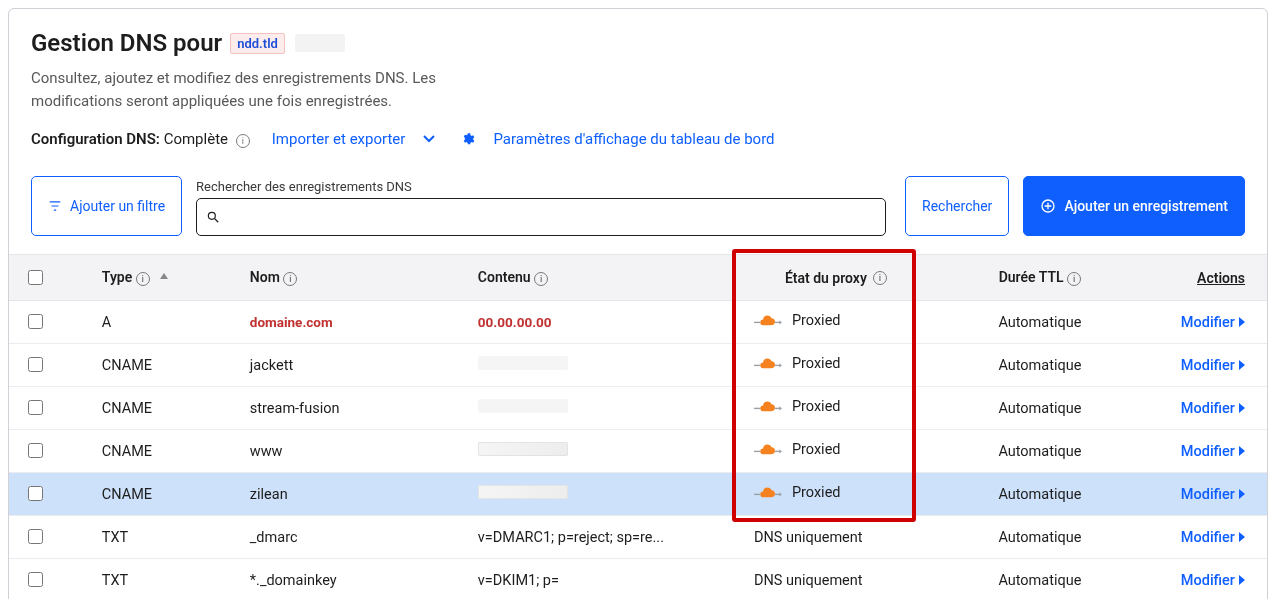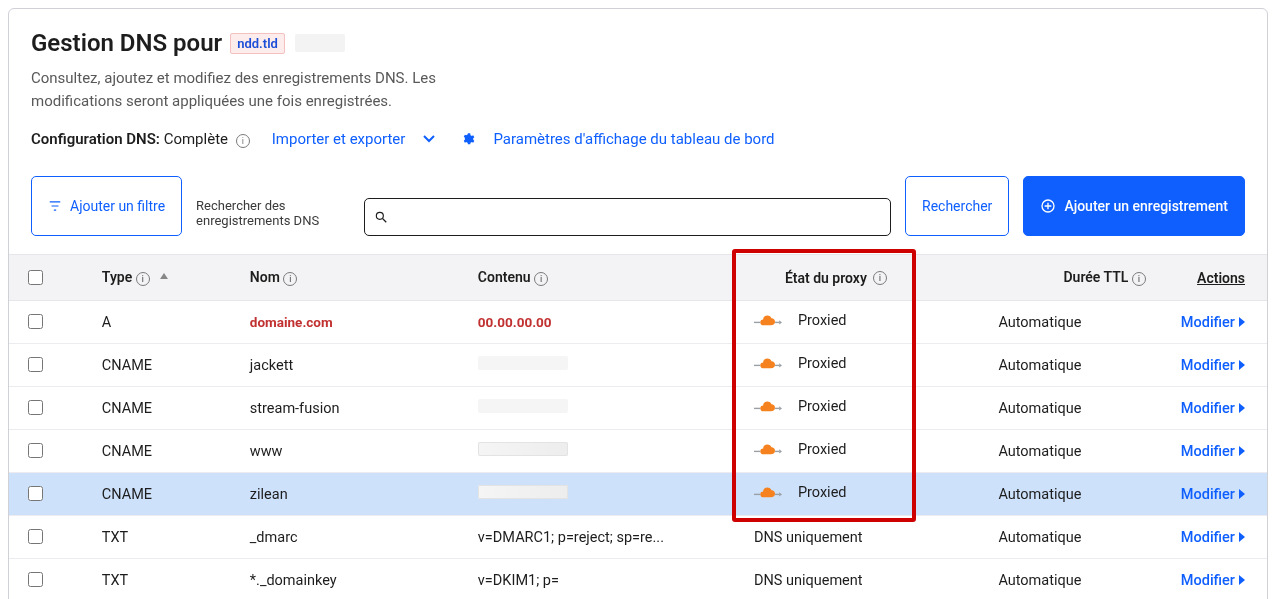--- a/index.html
+++ b/index.html
@@ -34,21 +34,21 @@
   .config-row { display:flex; align-items:center; gap: 22px; font-size: 15px; margin-bottom: 28px;}
   .config-label { font-weight: 600; }
   .config-val { color:#1d1d1d; }
   .link { color: #0f5fff; cursor: pointer; display: inline-flex; align-items: center; gap: 18px;}
   .link.sep { margin-left: 4px;}
   .info-icon { display:inline-flex; width:14px; height:14px; border:1px solid #7a7a7a; border-radius:50%; align-items:center; justify-content:center; font-size:9px; color:#7a7a7a; }
   .controls-row { display:flex; align-items:flex-end; gap: 14px; padding: 0 22px 18px 22px;}
   .btn { display:inline-flex; align-items:center; gap:8px; padding: 21px 16px; border-radius:5px; font-size:14px; cursor:pointer; white-space:nowrap; }
   .btn-outline-blue { border:1px solid #0f5fff; color:#0f5fff; background:#fff;}
   .btn-blue { background:#0f5fff; color:#fff; border:1px solid #0f5fff; font-weight:500;}
-  .search-group { flex:1; display:flex; flex-direction:row; gap:4px;}
+  .search-group { flex:1; display:flex; flex-direction:column; gap:4px;}
   .search-label { font-size:13px; color:#3a3a3a;}
   .search-wrap { position:relative; width:100%; max-width:690px;}
   .search-input { width:100%; border:1px solid #1d1d1d; border-radius:5px; padding:10px 12px 10px 32px; font-size:14px;}
   .search-icon { position:absolute; left:10px; top:50%; transform:translateY(-50%); }
   table { width:100%; border-collapse:collapse; }
   thead th { background:#f3f3f5; font-weight:600; font-size:14px; color:#1d1d1d; text-align:left; padding:12px 8px; border-top:1px solid #e5e5ea; border-bottom:1px solid #e5e5ea;}
   tbody td { padding:10px 8px; font-size:14.5px; border-bottom:1px solid #ececf0; vertical-align:middle;}
   tbody tr:last-child td { border-bottom:none; }
   tbody tr.hl td { background:#cde1fb; }
   .col-check { width:44px; text-align:center;}
@@ -57,21 +57,21 @@
   .col-content { width:230px;}
   .col-proxy { width:150px;}
   .col-ttl { width:190px;}
   .col-actions { width:90px; text-align:right; padding-right:20px;text-decoration:underline;}
   th.col-type { padding-left:40px;}
   td.col-type { padding-left:40px;}
   th.col-actions{ text-align:right; padding-right:22px;}
   .red-bold { color:#c23131; font-weight:700; font-size:13.5px;}
   .blur-cell { background:#f5f5f5; border-radius:2px; height:14px; width:90px; display:inline-block;}
   .blur-cell2 { background:linear-gradient(90deg,#f5f5f5,#ededed); border-radius:2px; height:14px; width:90px; display:inline-block; box-shadow:inset 0 0 0 1px #e3e3e3;}
-  .proxy-state { display:inline-flex; align-items:center; gap:16px;}
+  .proxy-state { display:inline-flex; align-items:center; gap:10px;}
   .cloud { display:inline-block; width:28px; height:14px; position:relative;}
   .edit-link { color:#0f5fff; font-weight:500; display:inline-flex; align-items:center; gap:2px; cursor:pointer; justify-content:flex-end;}
   .sort-asc { margin-left:6px; opacity:.7;}
   .highlight-box { position:absolute; border:4px solid #cf0000; border-radius:3px; pointer-events:none; }
   .rel { position:relative; }
   input[type=checkbox]{ width:15px; height:15px; }
   .proxy-th-wrap{ display:inline-flex; align-items:center; gap:6px;}
 </style>
 </head>
 <body>
@@ -154,21 +154,21 @@
         <th class="col-content">
           <span>Contenu</span>
           <span class="info-icon">i</span>
         </th>
         <th class="col-proxy" style="text-align:center;">
           <span class="proxy-th-wrap">
             <span>État du proxy</span>
             <span class="info-icon">i</span>
           </span>
         </th>
-        <th class="col-ttl" style="text-align:right;">
+        <th class="col-ttl" style="text-align:center;">
           <span>Durée TTL</span>
           <span class="info-icon">i</span>
         </th>
         <th class="col-actions">
           <span>Actions</span>
         </th>
       </tr>
     </thead>
     <tbody id="records-body">
           <tr>

